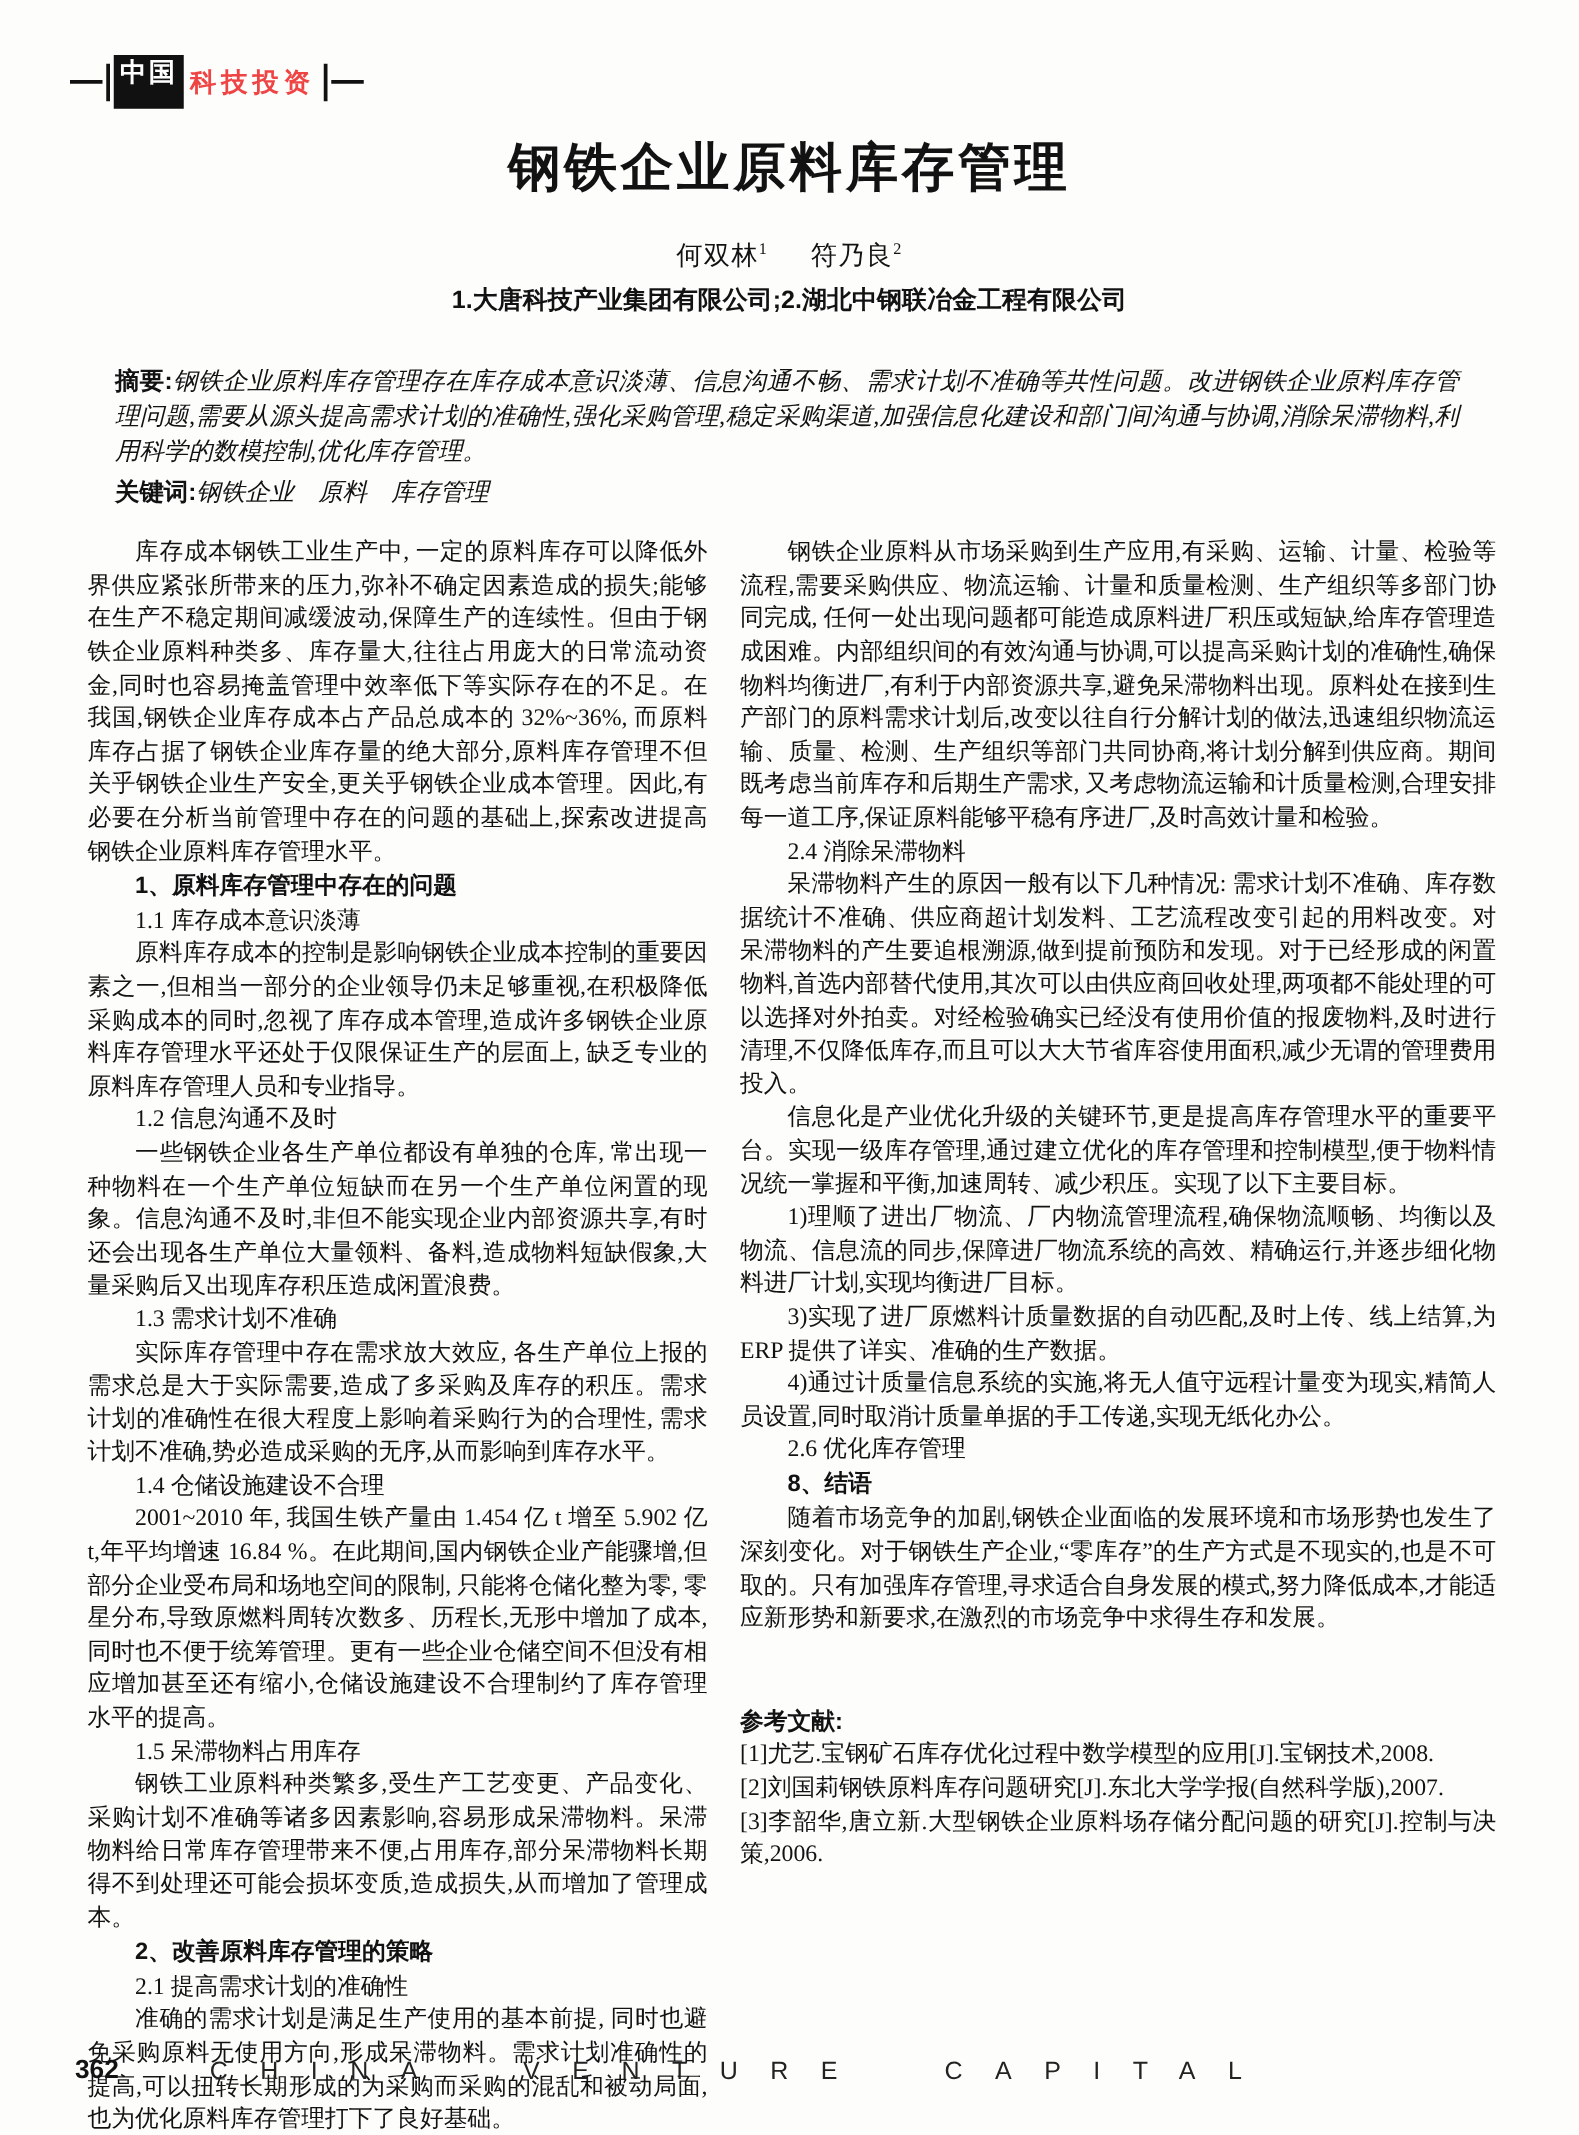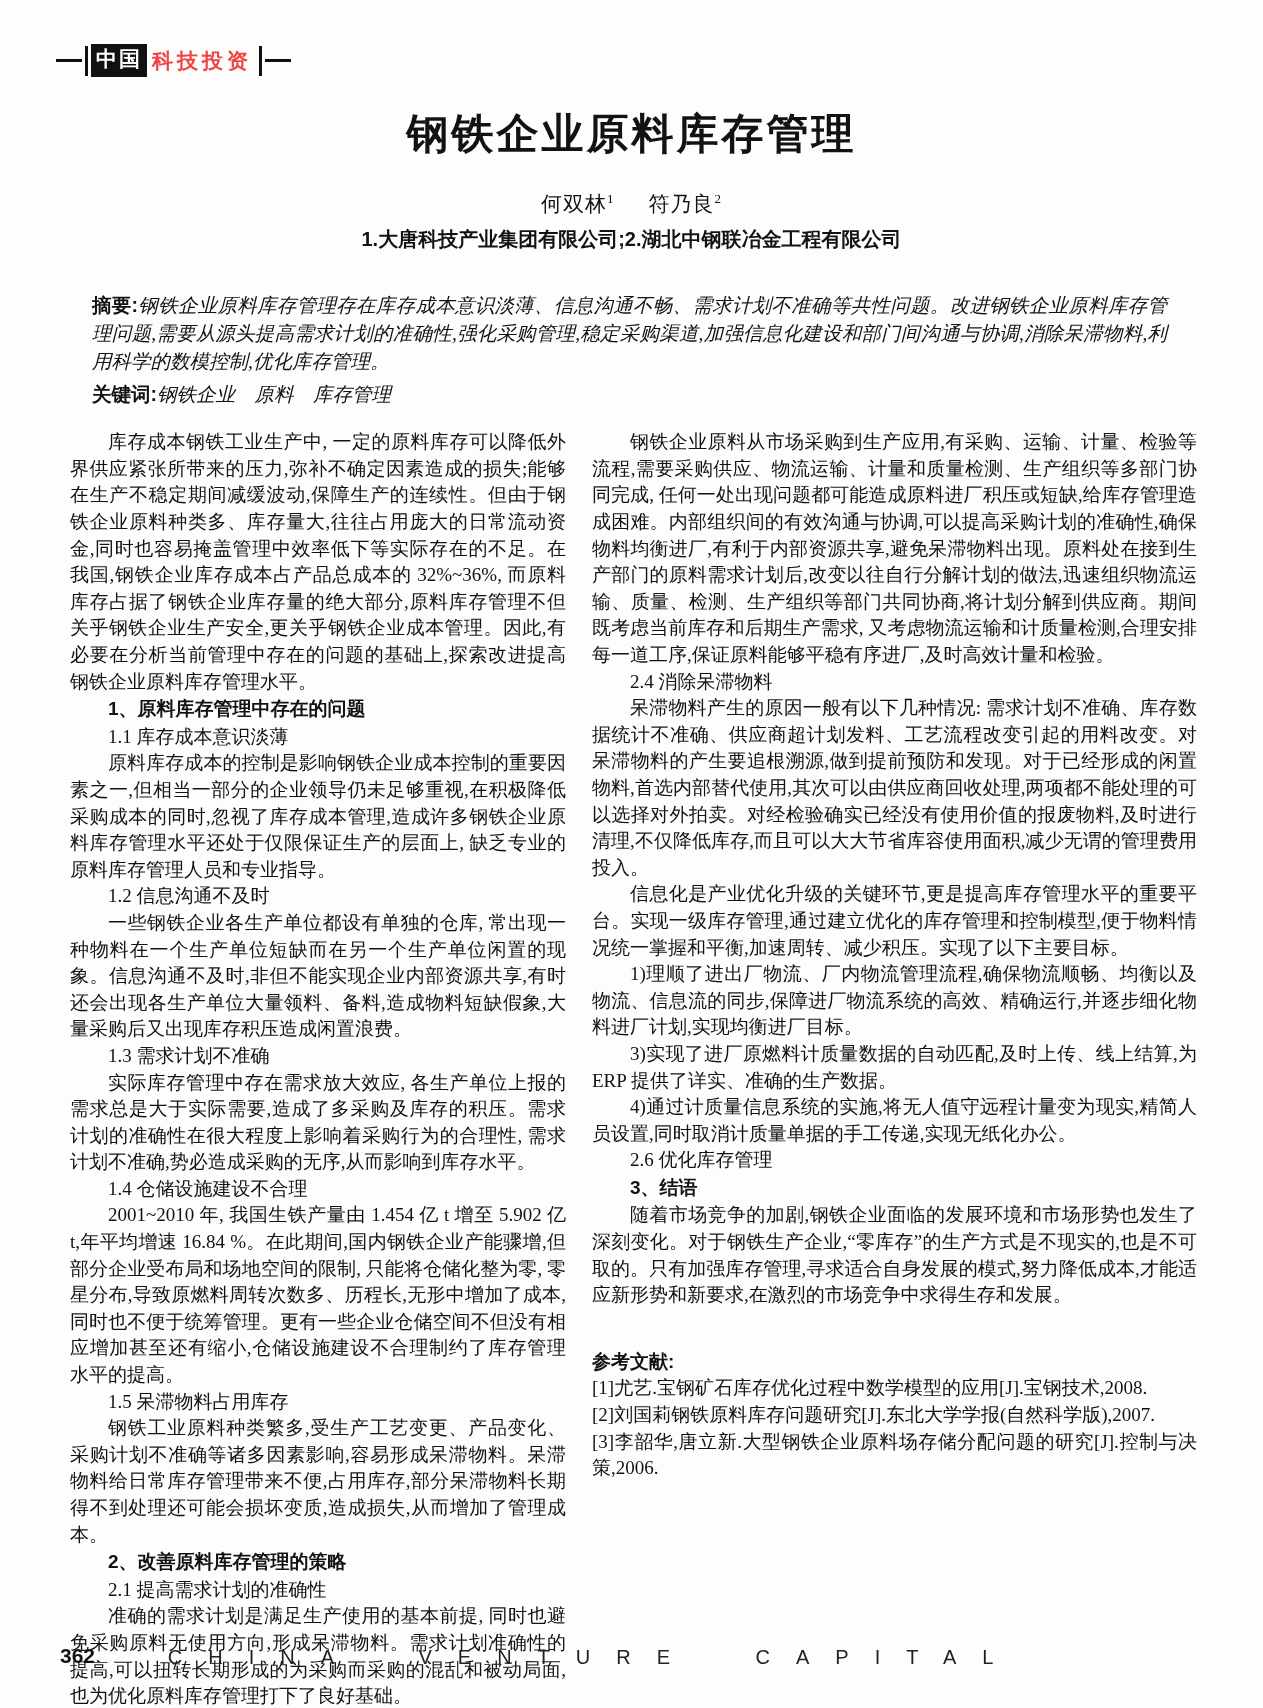--- a/index.html
+++ b/index.html
@@ -15,21 +15,21 @@
   
   .masthead{
     position:absolute;top:44px;left:56px;
     display:flex;align-items:center;
     font-family:"Liberation Sans",sans-serif;
   }
   .masthead .dash{width:26px;height:3px;background:#111;}
   .masthead .vbar{width:3px;height:30px;background:#111;margin:0 3px;}
   .masthead .brand-box{
     background:#111;color:#fff;font-weight:bold;
-    font-size:21px;line-height:1;padding:4px 5px 8px 5px;letter-spacing:2px;
+    font-size:21px;line-height:1;padding:4px 5px 18px 5px;letter-spacing:2px;
   }
   .masthead .brand-rest{
     font-weight:bold;font-size:21px;color:#ef4444;
     letter-spacing:4px;margin-left:5px;margin-right:4px;
   }
   
   .title{
     padding-top:78px;
     text-align:center;
     font-family:"Liberation Sans",sans-serif;
@@ -72,21 +72,21 @@
   .col-right{flex:1 1 auto;}
   .blk{margin:0;}
   .blk.p{text-indent:2em;text-align:justify;}
   .blk.h1{
     font-family:"Liberation Sans",sans-serif;
     font-weight:bold;text-indent:2em;margin:1px 0;
   }
   .blk.h2{text-indent:2em;}
   .blk.refhead{
     font-family:"Liberation Sans",sans-serif;
-    font-weight:bold;margin-top:40px;
+    font-weight:bold;margin-top:56px;
   }
   .blk.ref{text-align:justify;}
   
   .footer{position:absolute;left:0;right:0;bottom:30px;height:34px;}
   .page-number{
     position:absolute;left:60px;top:0;
     font-family:"Liberation Sans",sans-serif;
     font-weight:600;font-size:21px;
   }
   .journal-name{
@@ -143,21 +143,21 @@
       </div>
     <div class="col col-right">
         <div class="blk p">钢铁企业原料从市场采购到生产应用,有采购、运输、计量、检验等流程,需要采购供应、物流运输、计量和质量检测、生产组织等多部门协同完成, 任何一处出现问题都可能造成原料进厂积压或短缺,给库存管理造成困难。内部组织间的有效沟通与协调,可以提高采购计划的准确性,确保物料均衡进厂,有利于内部资源共享,避免呆滞物料出现。原料处在接到生产部门的原料需求计划后,改变以往自行分解计划的做法,迅速组织物流运输、质量、检测、生产组织等部门共同协商,将计划分解到供应商。期间既考虑当前库存和后期生产需求, 又考虑物流运输和计质量检测,合理安排每一道工序,保证原料能够平稳有序进厂,及时高效计量和检验。</div>
         <div class="blk h2">2.4 消除呆滞物料</div>
         <div class="blk p">呆滞物料产生的原因一般有以下几种情况: 需求计划不准确、库存数据统计不准确、供应商超计划发料、工艺流程改变引起的用料改变。对呆滞物料的产生要追根溯源,做到提前预防和发现。对于已经形成的闲置物料,首选内部替代使用,其次可以由供应商回收处理,两项都不能处理的可以选择对外拍卖。对经检验确实已经没有使用价值的报废物料,及时进行清理,不仅降低库存,而且可以大大节省库容使用面积,减少无谓的管理费用投入。</div>
         <div class="blk p">信息化是产业优化升级的关键环节,更是提高库存管理水平的重要平台。实现一级库存管理,通过建立优化的库存管理和控制模型,便于物料情况统一掌握和平衡,加速周转、减少积压。实现了以下主要目标。</div>
         <div class="blk p">1)理顺了进出厂物流、厂内物流管理流程,确保物流顺畅、均衡以及物流、信息流的同步,保障进厂物流系统的高效、精确运行,并逐步细化物料进厂计划,实现均衡进厂目标。</div>
         <div class="blk p">3)实现了进厂原燃料计质量数据的自动匹配,及时上传、线上结算,为 ERP 提供了详实、准确的生产数据。</div>
         <div class="blk p">4)通过计质量信息系统的实施,将无人值守远程计量变为现实,精简人员设置,同时取消计质量单据的手工传递,实现无纸化办公。</div>
         <div class="blk h2">2.6 优化库存管理</div>
-        <div class="blk h1">3、结语</div>
+        <div class="blk h1">8、结语</div>
         <div class="blk p">随着市场竞争的加剧,钢铁企业面临的发展环境和市场形势也发生了深刻变化。对于钢铁生产企业,“零库存”的生产方式是不现实的,也是不可取的。只有加强库存管理,寻求适合自身发展的模式,努力降低成本,才能适应新形势和新要求,在激烈的市场竞争中求得生存和发展。</div>
         <div class="blk refhead">参考文献:</div>
         <div class="blk ref">[1]尤艺.宝钢矿石库存优化过程中数学模型的应用[J].宝钢技术,2008.</div>
         <div class="blk ref">[2]刘国莉钢铁原料库存问题研究[J].东北大学学报(自然科学版),2007.</div>
         <div class="blk ref">[3]李韶华,唐立新.大型钢铁企业原料场存储分配问题的研究[J].控制与决策,2006.</div>
       </div>
   </div>
 
   <div class="footer">
     <span class="page-number">362</span>

